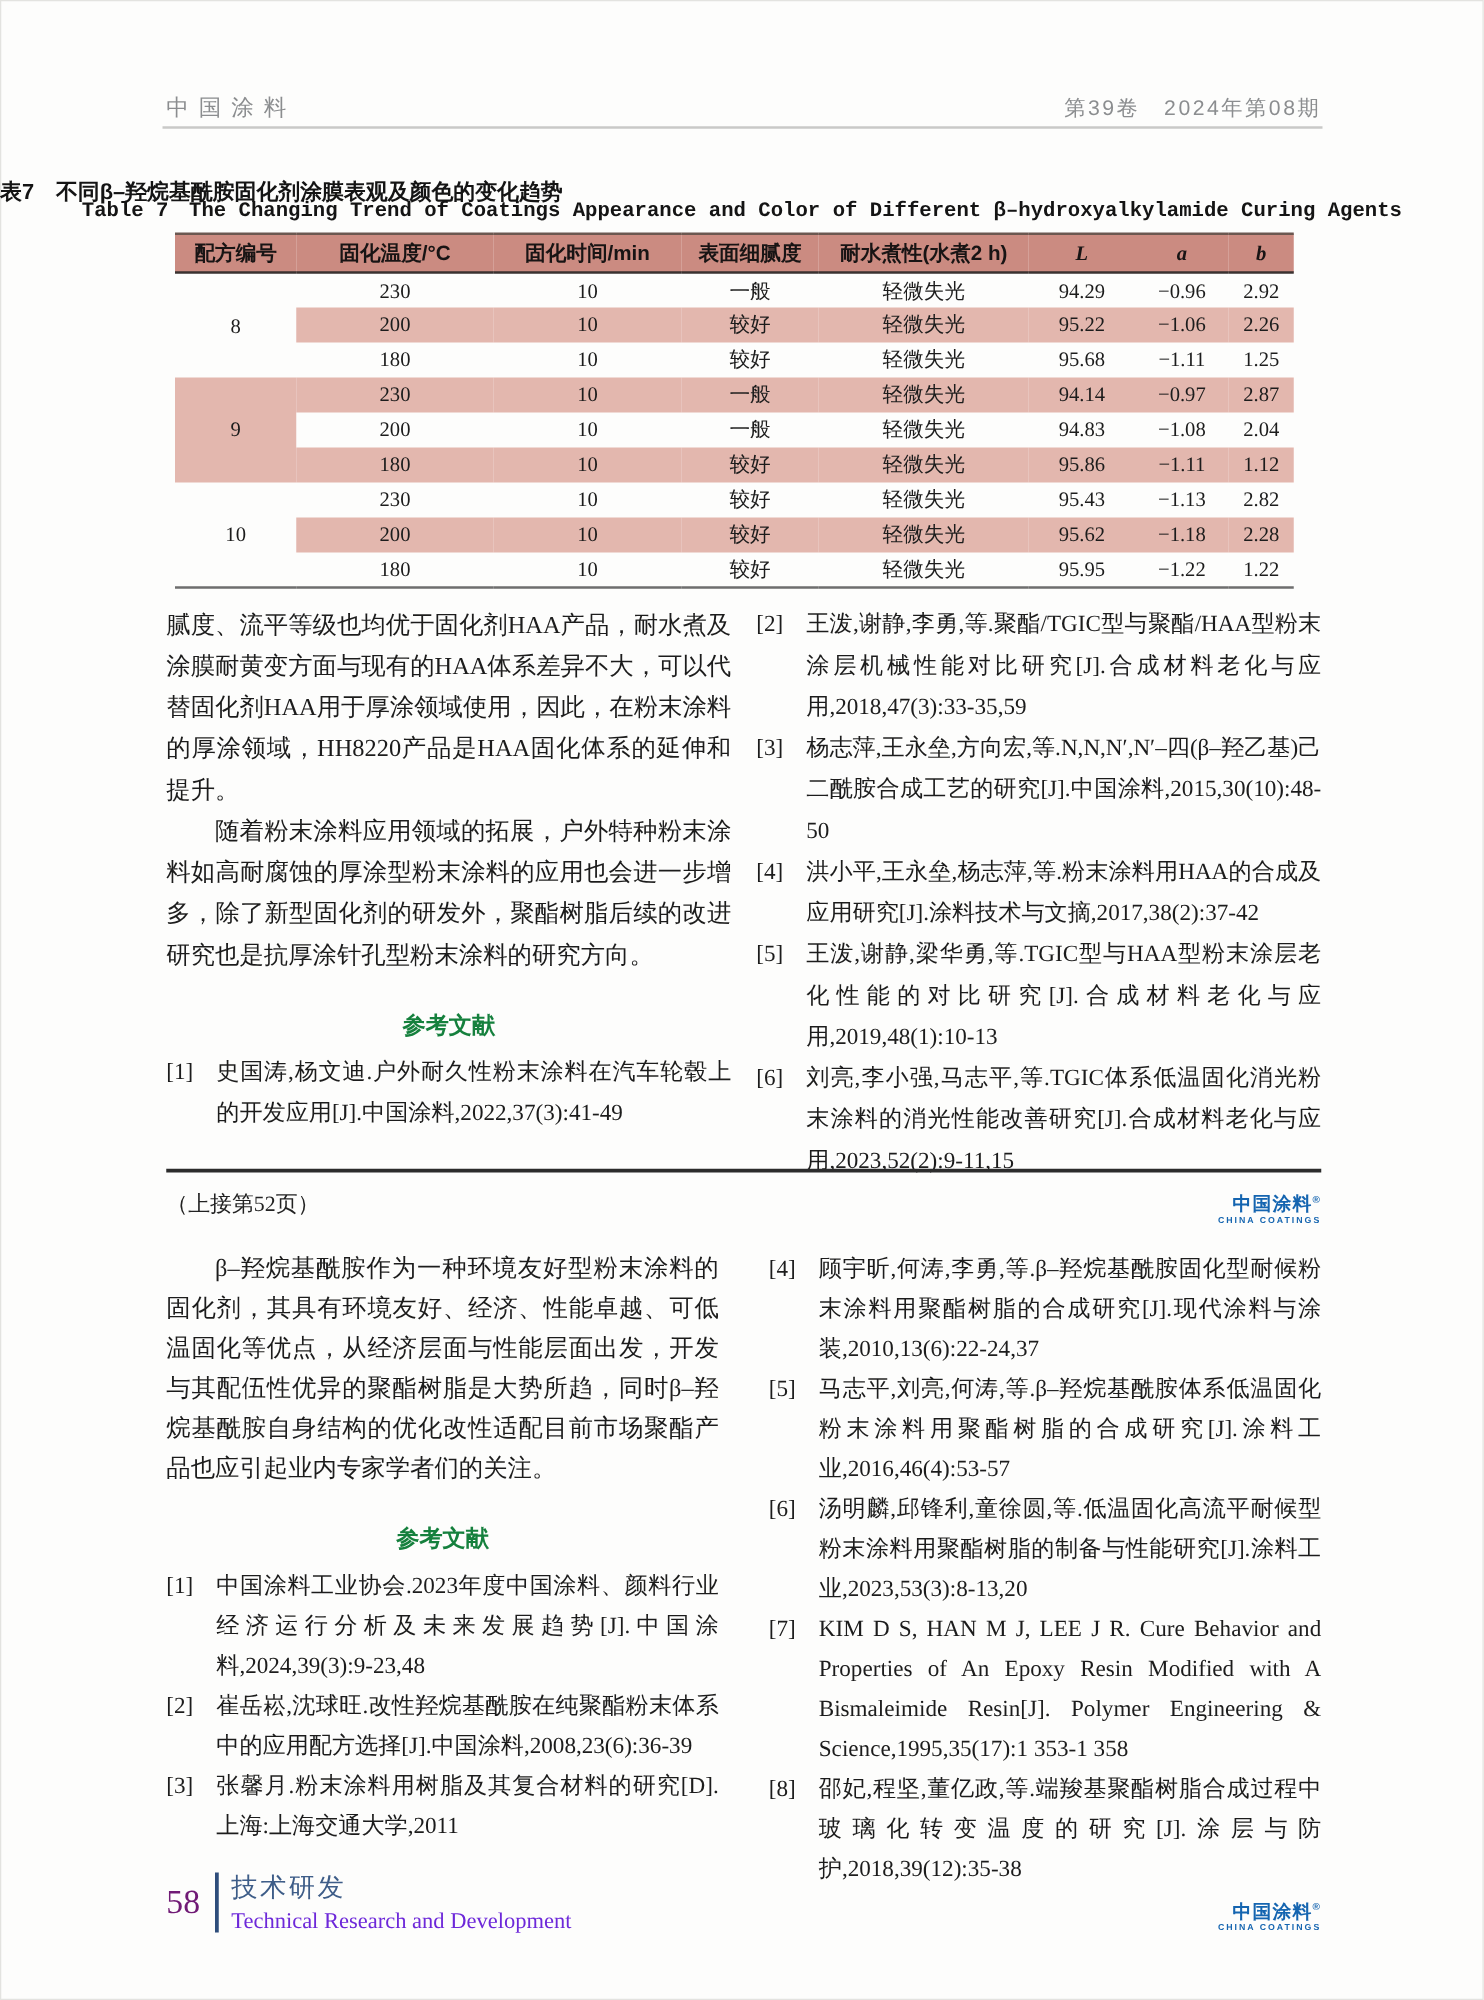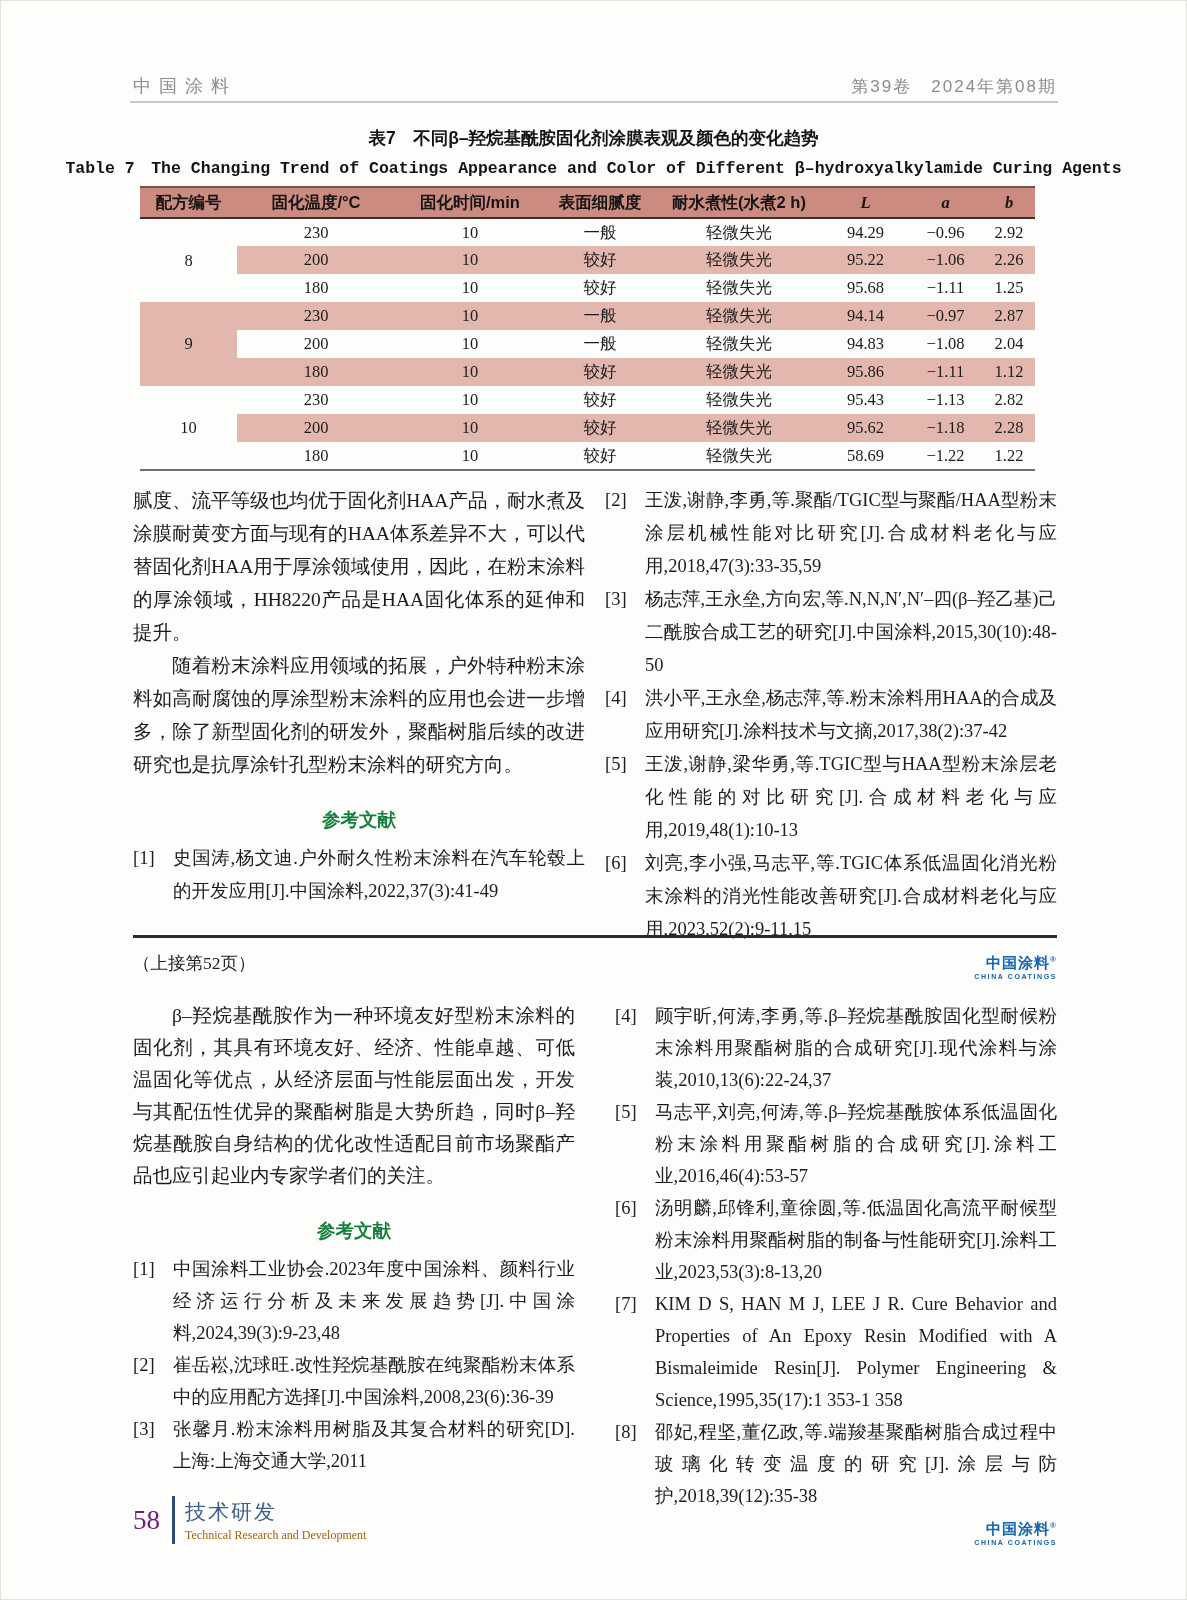--- a/index.html
+++ b/index.html
@@ -14,21 +14,21 @@
 
   
   .page-header { position:absolute; top:74px; left:133px; width:924px;
     display:flex; justify-content:space-between; align-items:flex-end;
     color:#8b8d8f; font-family:"Liberation Sans","DejaVu Sans",sans-serif; }
   .journal-name { font-size:18px; letter-spacing:8px; }
   .issue-info { font-size:17px; letter-spacing:2px; }
   .header-rule { position:absolute; top:101px; left:130px; width:928px; height:2px; background:#c9c9c7; }
 
   
-  .table-title-zh { position:absolute; top:126px; left:0; width:100%; text-align:center;
+  .table-title-zh { position:absolute; top:141px; left:0; width:100%; text-align:left;
     font-weight:bold; font-size:17.5px; color:#141414;
     font-family:"Liberation Sans","DejaVu Sans",sans-serif; }
   .table-title-en { position:absolute; top:157px; left:0; width:100%; text-align:center;
     font-weight:bold; font-size:16.5px; color:#141414;font-family:Liberation Mono, monospace; }
 
   
   table.data-table { position:absolute; top:186px; left:140px; width:895px;
     border-collapse:collapse; table-layout:fixed; }
   .data-table thead th {
     background:var(--header-bg,#cb8b81); height:31px; font-weight:600;
@@ -67,21 +67,21 @@
   .divider { position:absolute; top:935px; left:133px; width:924px; height:3px; background:#2c2c2c; }
   .continued-note { position:absolute; top:951px; left:133px; font-size:17.5px; color:#222; }
 
   
   .page-footer { position:absolute; left:133px; top:1496px; display:flex; align-items:center; }
   .page-number { font-size:27px; color:#701a75; margin-right:12px; }
   .footer-bar { width:3px; height:48px; background:#2e4d7b; margin-right:10px; }
   .footer-text { display:flex; flex-direction:column; justify-content:center; }
   .footer-section-zh { font-size:21px; font-weight:normal; color:#3e5d88; letter-spacing:2px;
     font-family:"Liberation Sans","DejaVu Sans",sans-serif; }
-  .footer-section-en { font-size:12px; color:#a16207; margin-top:2px; }
+  .footer-section-en { font-size:18px; color:#6d28d9; margin-top:2px; }
 </style>
 </head>
 <body>
 
 <div class="frame"></div>
 
 <div class="page-header">
   <span class="journal-name">中国涂料</span>
   <span class="issue-info">第39卷　2024年第08期</span>
 </div>
@@ -187,21 +187,21 @@
       <td>轻微失光</td>
       <td>95.62</td>
       <td>−1.18</td>
       <td>2.28</td>
     </tr>
     <tr>
       <td>180</td>
       <td>10</td>
       <td>较好</td>
       <td>轻微失光</td>
-      <td>58.69</td>
+      <td>95.95</td>
       <td>−1.22</td>
       <td>1.22</td>
     </tr>
   </tbody>
 </table>
 
 <div class="cols" id="section1-cols">
   <div class="col">
     <p>腻度、流平等级也均优于固化剂HAA产品，耐水煮及涂膜耐黄变方面与现有的HAA体系差异不大，可以代替固化剂HAA用于厚涂领域使用，因此，在粉末涂料的厚涂领域，HH8220产品是HAA固化体系的延伸和提升。</p>
     <p class="indent">随着粉末涂料应用领域的拓展，户外特种粉末涂料如高耐腐蚀的厚涂型粉末涂料的应用也会进一步增多，除了新型固化剂的研发外，聚酯树脂后续的改进研究也是抗厚涂针孔型粉末涂料的研究方向。</p>

